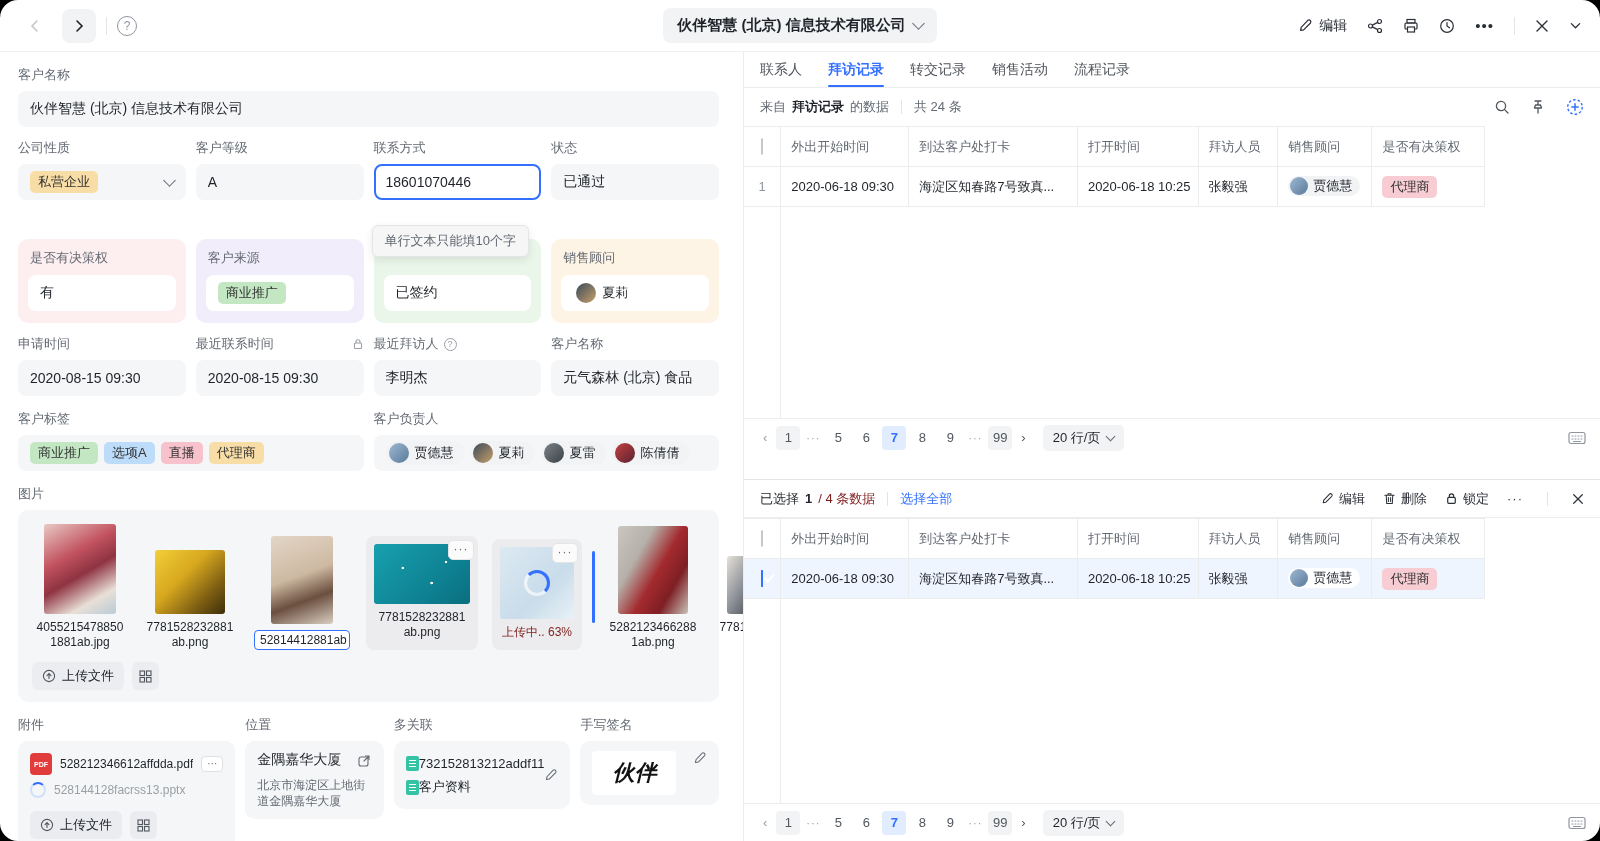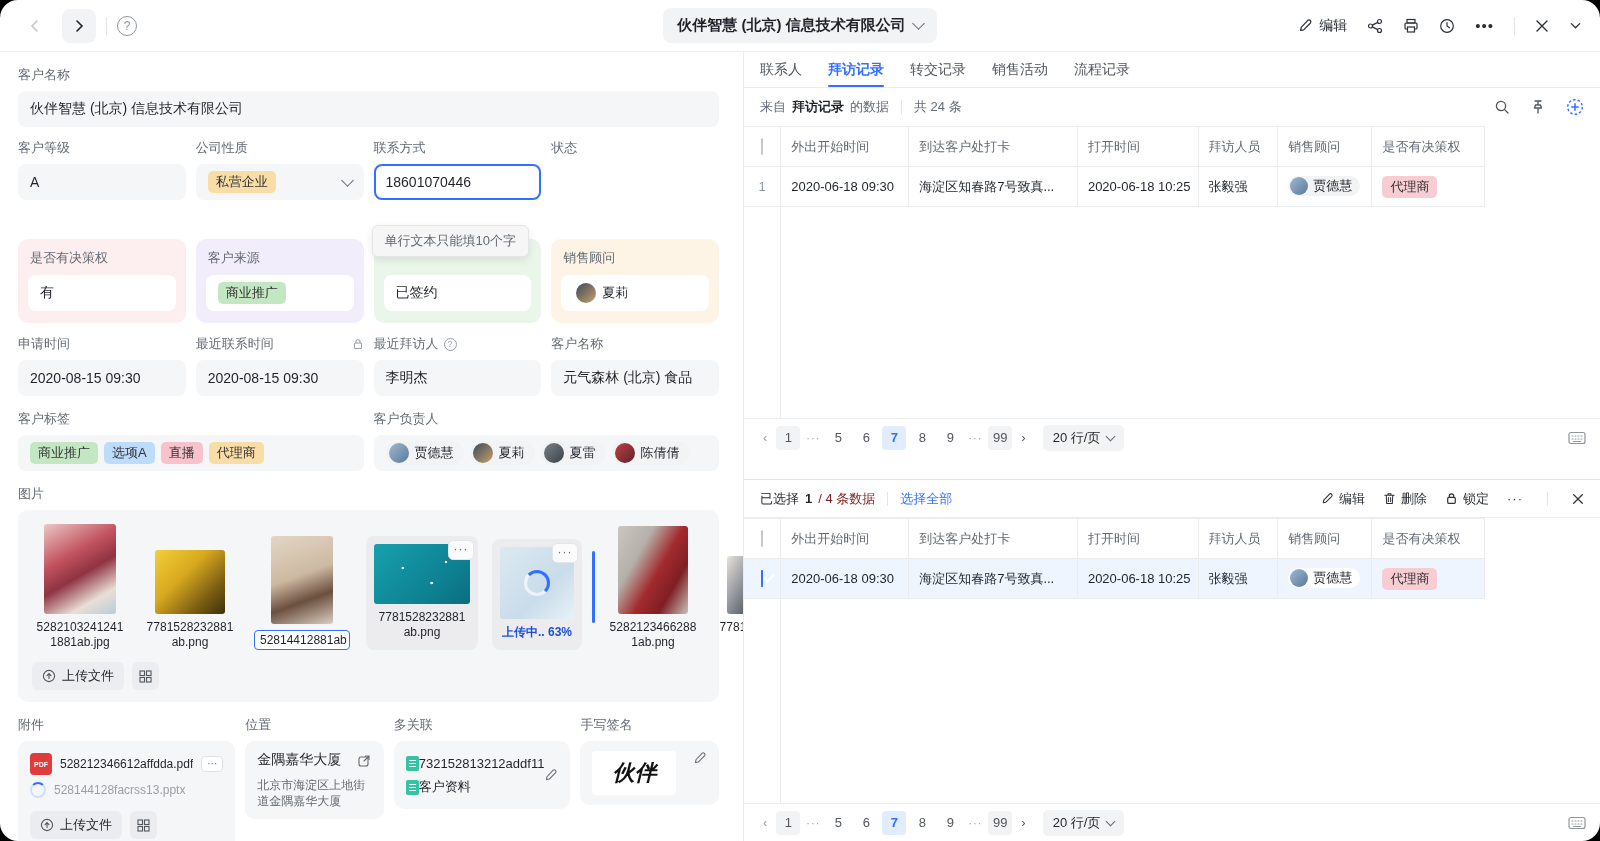--- a/index.html
+++ b/index.html
@@ -48,21 +48,21 @@
   .avatar{width:20px;height:20px;border-radius:50%;flex:none;}
   .av1{background:linear-gradient(135deg,#9db8d2,#5a7a9a);} .av2{background:linear-gradient(135deg,#3a4a5a,#c8a06a);} .av3{background:linear-gradient(135deg,#7a8288,#3b4248);} .av4{background:linear-gradient(135deg,#c24040,#5a2330);}
   .lock-right{margin-left:auto;color:#9aa0a6;}
   .info-i{width:13px;height:13px;border-radius:50%;border:1.2px solid #9aa0a6;color:#9aa0a6;font-size:9px;display:inline-flex;align-items:center;justify-content:center;}
   
   .img-zone{background:var(--field);border-radius:10px;padding:14px 14px 12px 14px;}
   .img-strip{display:flex;align-items:flex-end;gap:14px;}
   .img-item{display:flex;flex-direction:column;align-items:center;width:96px;flex:none;}
   .thumb{border-radius:3px;flex:none;}
   .cap{font-size:12px;color:var(--text);text-align:center;line-height:15px;margin-top:6px;word-break:break-all;}
-  .cap.gray{color:#1d4ed8;font-weight:bold;}
+  .cap.gray{color:#7f1d1d;}
   .img-card{background:#ececee;border-radius:8px;padding:8px 8px 10px 8px;position:relative;width:112px;display:flex;flex-direction:column;align-items:center;}
   .more-btn{position:absolute;top:4px;right:4px;width:26px;height:20px;background:#fbfbfc;border:1px solid #e4e5e7;border-radius:5px;color:#646a73;font-size:12px;line-height:16px;text-align:center;letter-spacing:1px;}
   .insert-bar{width:3px;height:72px;background:var(--blue);border-radius:2px;align-self:center;margin:0 -4px;flex:none;}
   .rename-input{border:1.5px solid var(--blue);background:#fff;border-radius:4px;font-size:12px;color:var(--text);padding:2px 5px;width:96px;text-align:center;margin-top:6px;}
   .spinner{width:26px;height:26px;border-radius:50%;border:3px solid rgba(255,255,255,.65);border-top-color:var(--blue);border-right-color:var(--blue);}
   .thumb-center{display:flex;align-items:center;justify-content:center;}
   .btn-row{display:flex;gap:8px;margin-top:12px;}
   .gbtn{background:#ebedf0;border-radius:6px;padding:5px 10px;font-size:13px;color:var(--text);display:inline-flex;align-items:center;gap:6px;}
   .gbtn.sq{padding:5px 7px;}
   
@@ -187,40 +187,43 @@
         <div class="fcol4">
           <div class="flabel">客户名称</div>
           <div class="ffield">
               <span>伙伴智慧 (北京) 信息技术有限公司</span>
             </div>
         </div>
       </div>
 
       <div class="frow" style="margin-bottom:10px;">
         <div>
-          <div class="flabel">客户等级</div>
-          <div class="ffield">
-              <span>A</span>
-            </div>
-        </div>
-        <div>
           <div class="flabel">公司性质</div>
           <div class="ffield">
             <span class="tag t-amber">私营企业</span>
             <span class="chev" style="margin-left:auto;"></span>
           </div>
+        </div>
+        <div>
+          <div class="flabel">客户等级</div>
+          <div class="ffield">
+              <span>A</span>
+            </div>
         </div>
         <div>
           <div class="flabel">联系方式</div>
           <div class="ffield focused">
               <span>18601070446</span>
             </div>
         </div>
         <div>
           <div class="flabel">状态</div>
+          <div class="ffield">
+              <span>已通过</span>
+            </div>
         </div>
       </div>
 
       <div class="frow" style="margin-bottom:12px;">
         <div class="card c-pink">
           <div class="flabel">是否有决策权</div>
           <div class="ffield">
               <span>有</span>
             </div>
         </div>
@@ -318,21 +321,21 @@
           </div>
         </div>
       </div>
 
       <div style="margin-bottom:14px;">
         <div class="flabel">图片</div>
         <div class="img-zone">
           <div class="img-strip">
             <div class="img-item">
               <div class="thumb" style="width:72px;height:90px;background:linear-gradient(150deg,#e9c9c6 0%,#c2535f 35%,#8f3342 55%,#e8dfd6 80%,#b9cbd8 100%);"></div>
-              <div class="cap"><span>5282103241241</span><br><span>1881ab.jpg</span></div>
+              <div class="cap"><span>4055215478850</span><br><span>1881ab.jpg</span></div>
             </div>
             <div class="img-item">
               <div class="thumb" style="width:70px;height:64px;background:linear-gradient(135deg,#f2cf3a 0%,#d8a81e 40%,#7a5c12 75%,#3c2f0a 100%);"></div>
               <div class="cap"><span>7781528232881</span><br><span>ab.png</span></div>
             </div>
             <div class="img-item" style="width:100px;">
               <div class="thumb" style="width:62px;height:88px;background:linear-gradient(160deg,#e3d6c6 0%,#cdb9a2 45%,#6b4f3f 70%,#d9cfc2 100%);"></div>
               <div class="rename-input">52814412881ab</div>
             </div>
             <div class="img-card">

